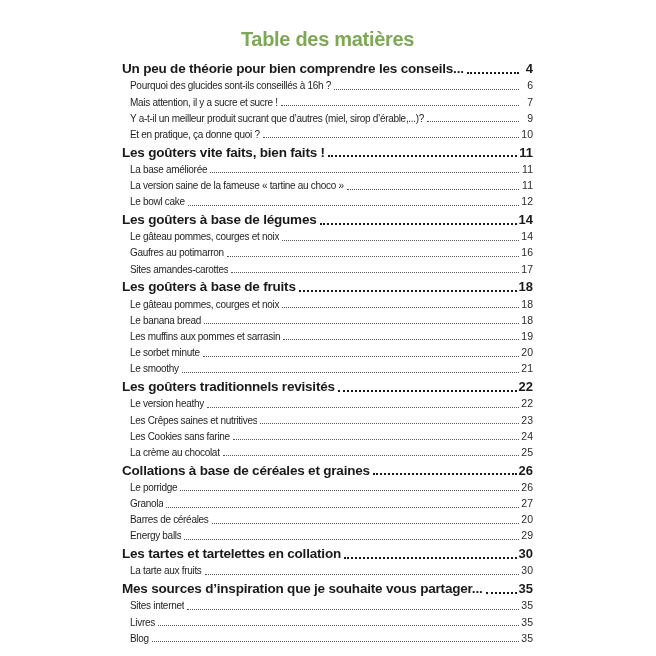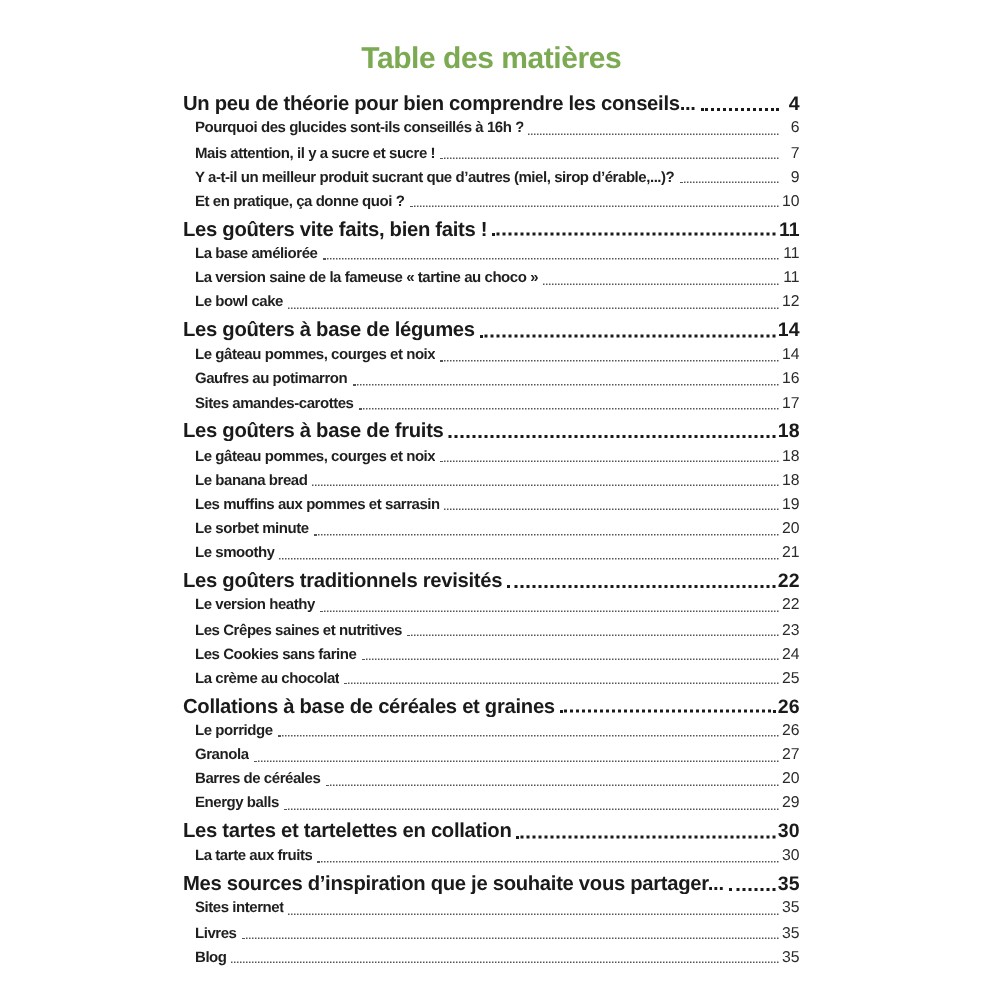--- a/index.html
+++ b/index.html
@@ -52,21 +52,21 @@
   .row.main .leader{
     border-bottom:2px dotted var(--leader-main);
     margin:0 2px 2.5px 3px;
   }
   .row.sub{
     padding-left:8px;
     color:var(--sub-text);
   }
   .row.sub .lbl{
     font-size:10px;
-    font-weight:700;
+    font-weight:400;
     letter-spacing:-0.3px;
     line-height:13px;
   }
   .row.sub .num{
     font-size:10.5px;
     font-weight:400;
     color:var(--num-text);
     line-height:13px;
   }
   .row.sub .leader{

